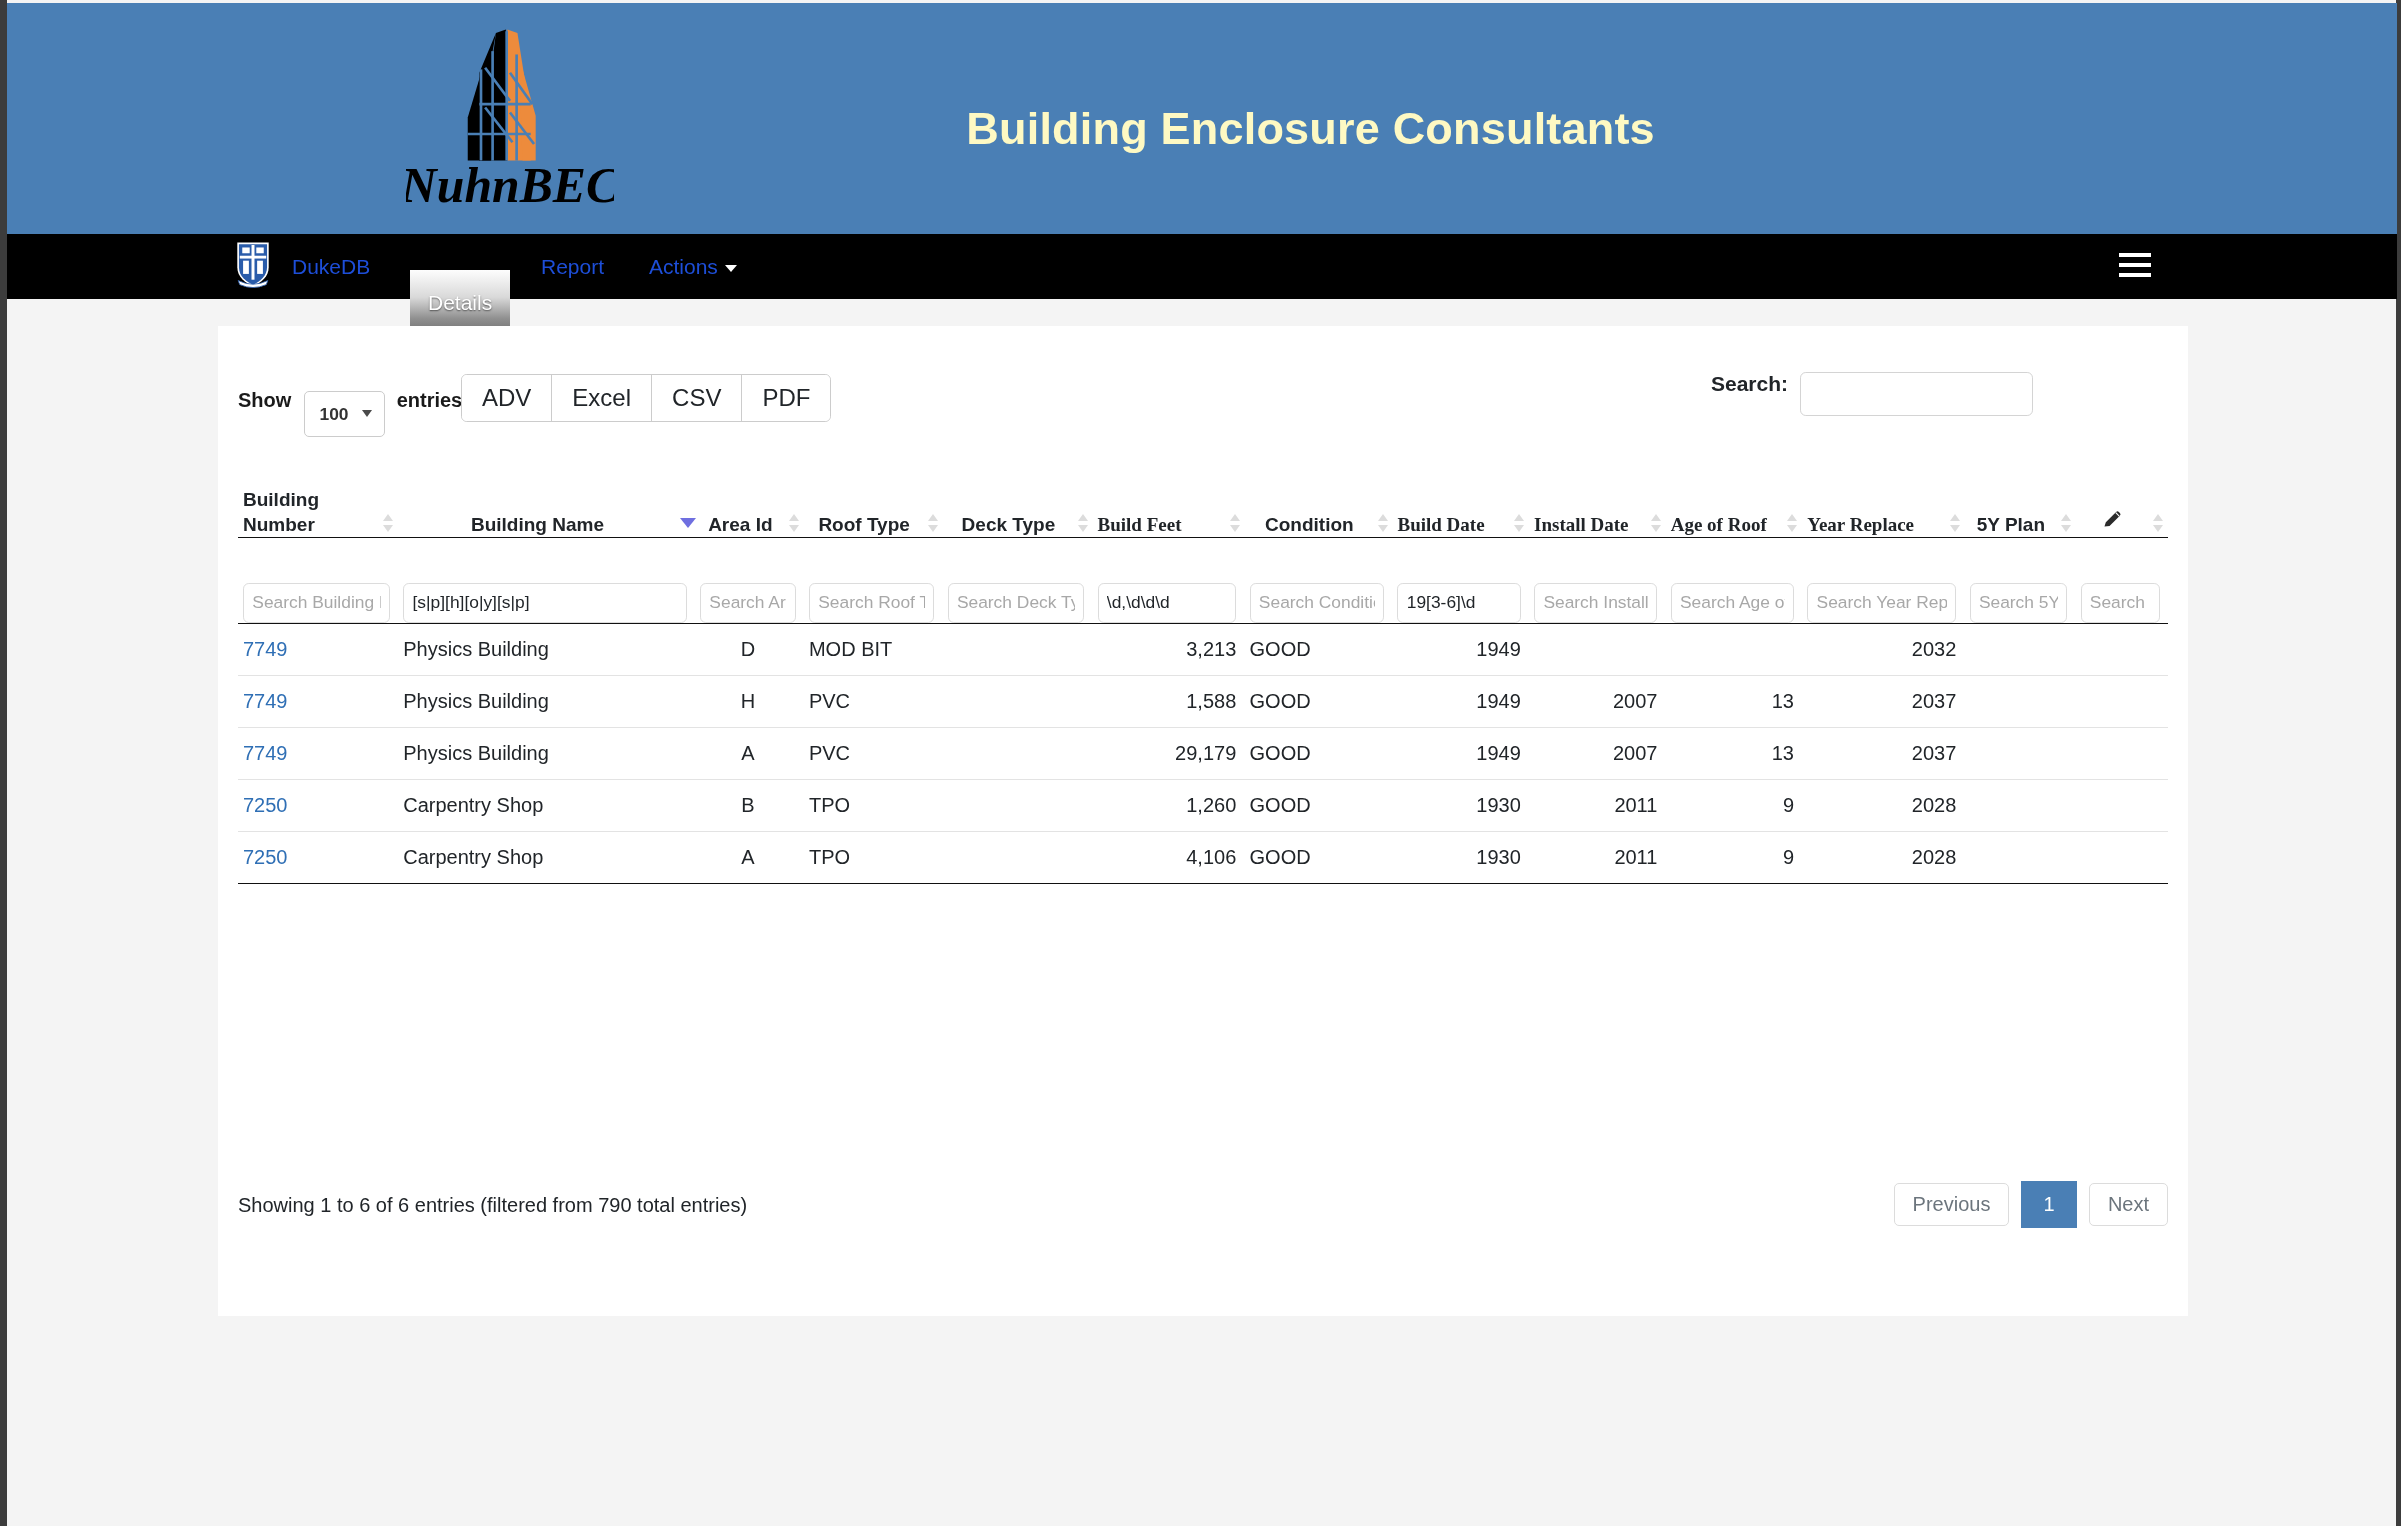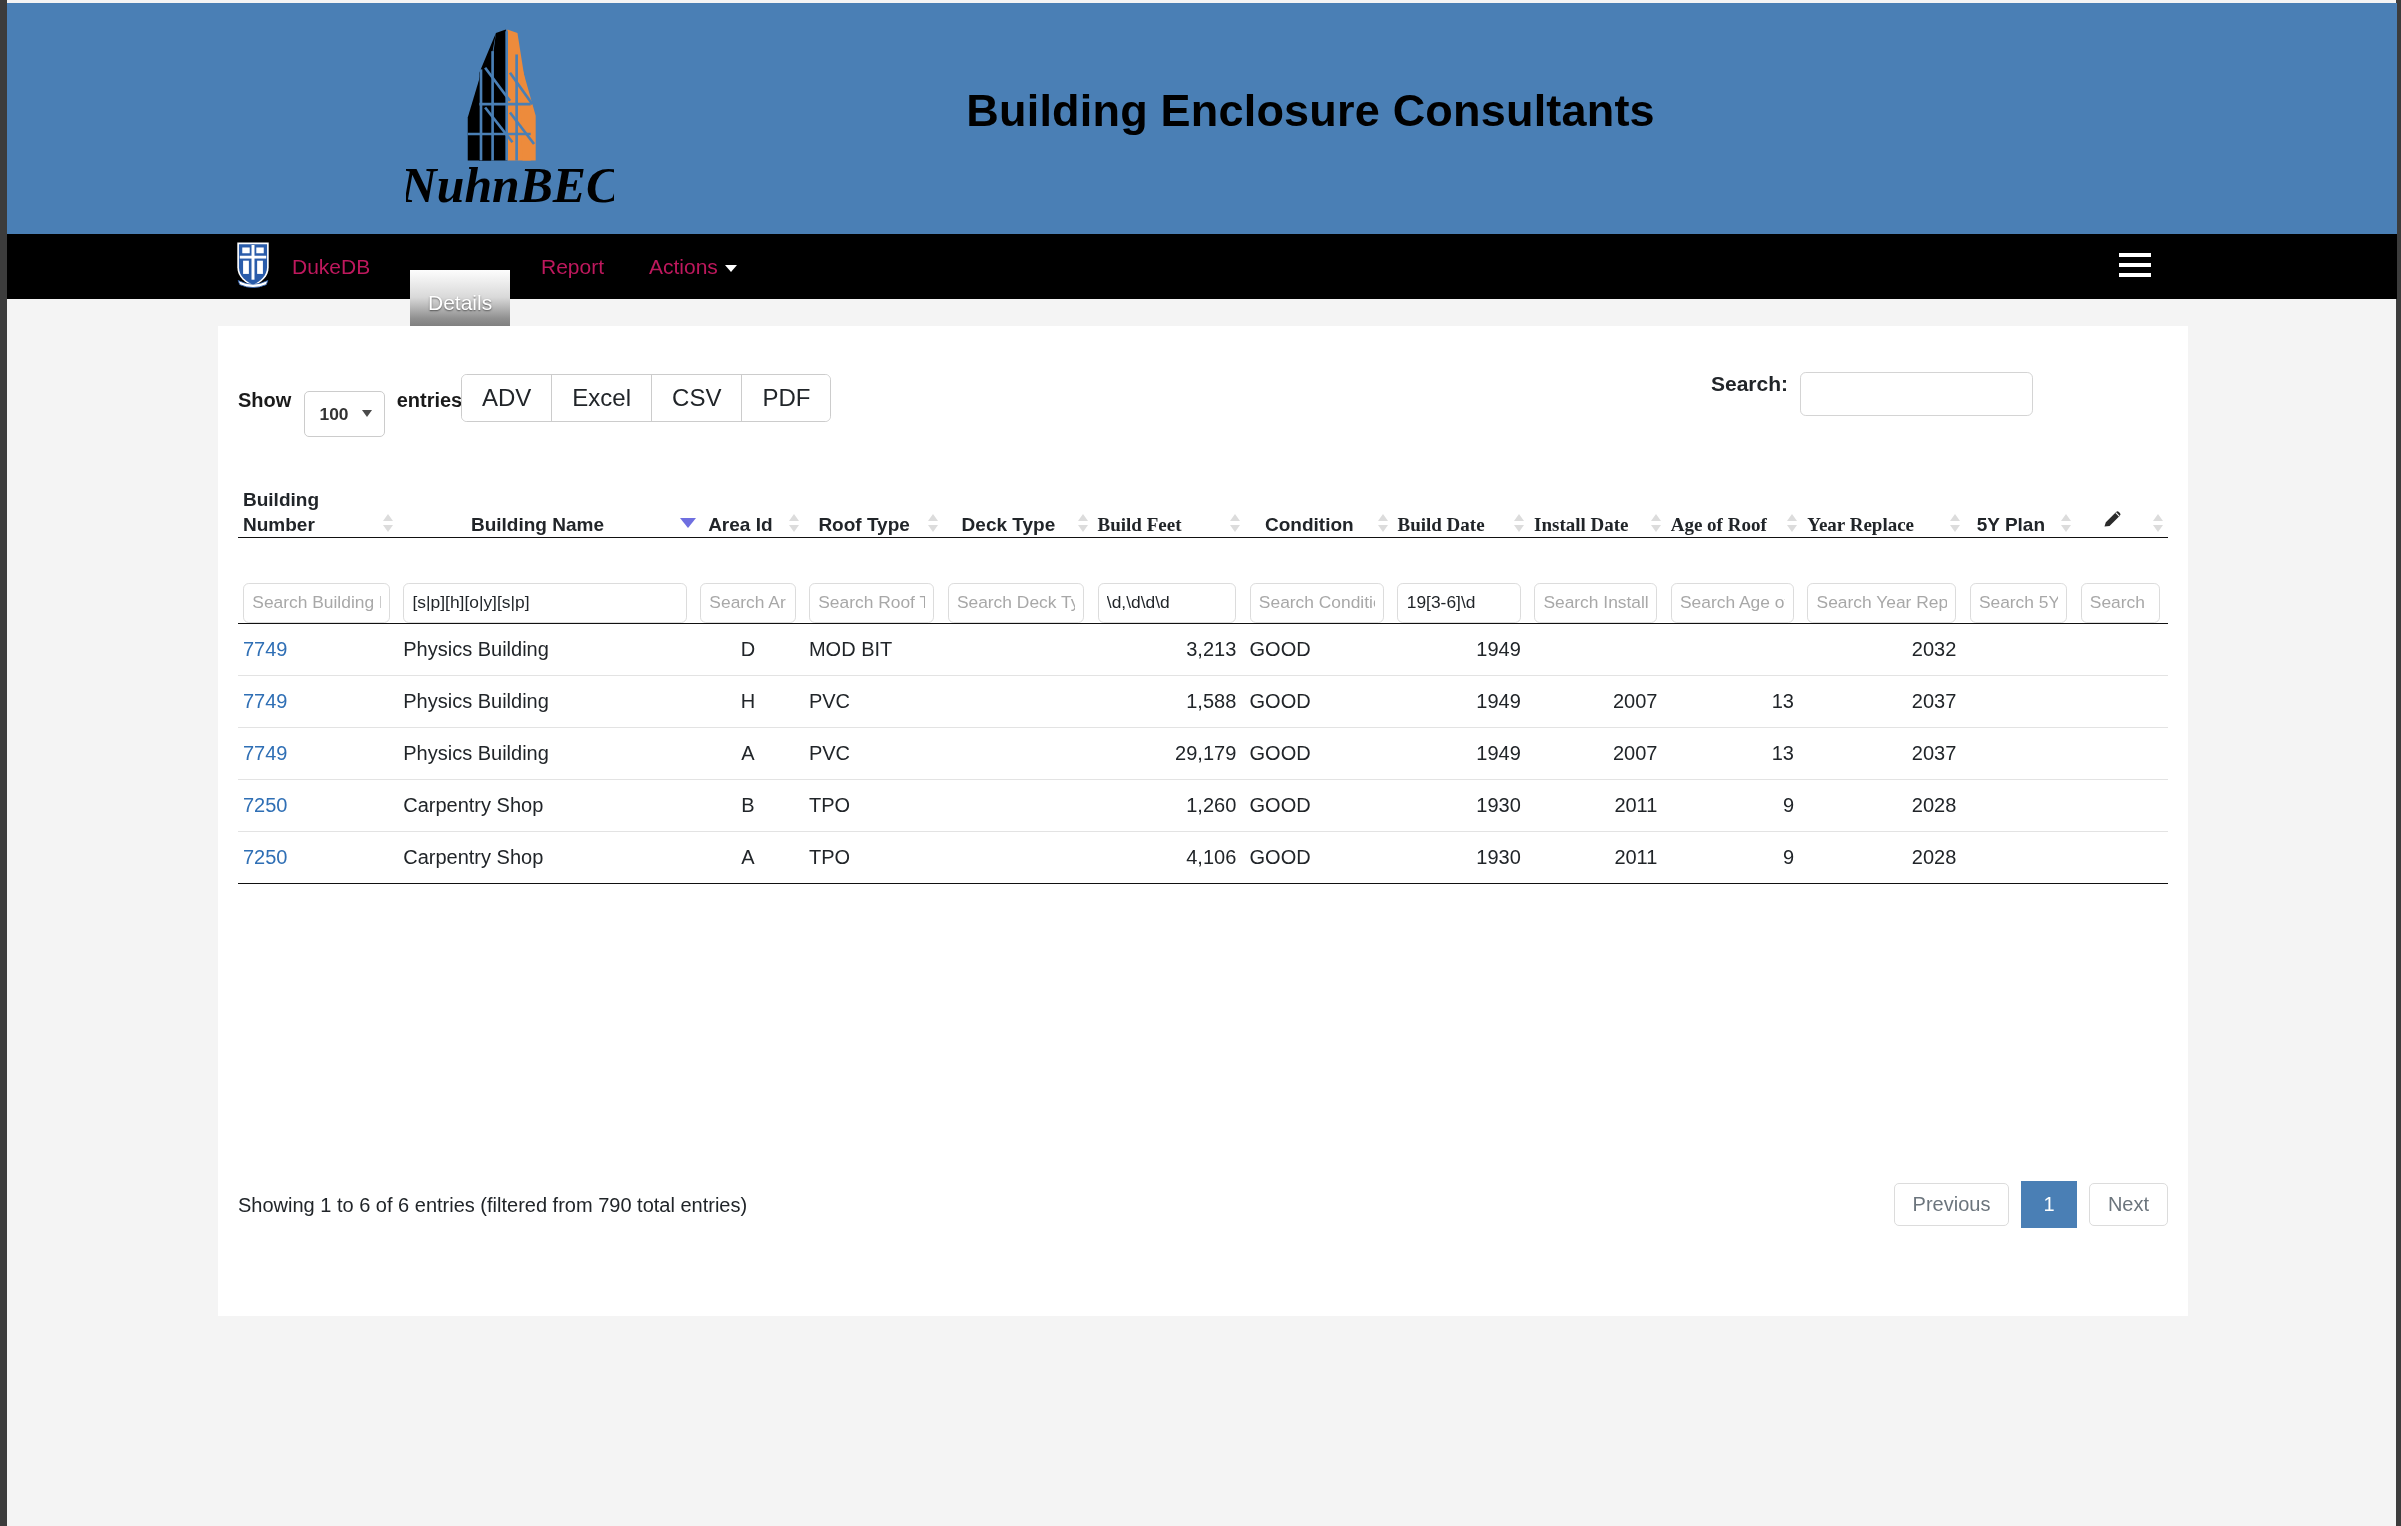--- a/index.html
+++ b/index.html
@@ -22,40 +22,40 @@
   
   .masthead {
     position:absolute; left:6.6px; top:3.3px; width:2390px; height:231px;
     background:#4a7fb5;
   }
   .brand-logo {
     position:absolute; left:399px; top:15px; width:208px; height:203px;
   }
   .brand-logo svg { display:block; }
   .masthead-title {
-    position:absolute; left:598px; top:81px; width:1412px;
+    position:absolute; left:598px; top:99px; width:1412px;
     text-align:center;
-    color:#000000;
+    color:#fef9c3;
     font-size:45px;
     font-weight:bold;
     letter-spacing:0.2px;
     line-height:53px;
   }
 
   
   .navbar {
     position:absolute; left:6.6px; top:234px; width:2390px; height:65px;
     background:#000000;
   }
   .duke-shield {
     position:absolute; left:234px; top:239px; width:38px; height:50px;
   }
   .nav-item {
     position:absolute; top:234px; height:65px;
-    color:#be185d;
+    color:#1d4ed8;
     font-size:21px;
     line-height:65px;
     padding:0 18px;
     white-space:nowrap;
     cursor:pointer;
   }
   .nav-item.active {
     background: linear-gradient(to bottom, #fdfdfd 0%, #d9d9d9 42%, #8f8f8f 75%, #6e6e6e 100%);
     color:#ffffff;
     text-shadow: 0 0.8px 1.7px rgba(0,0,0,.55);

